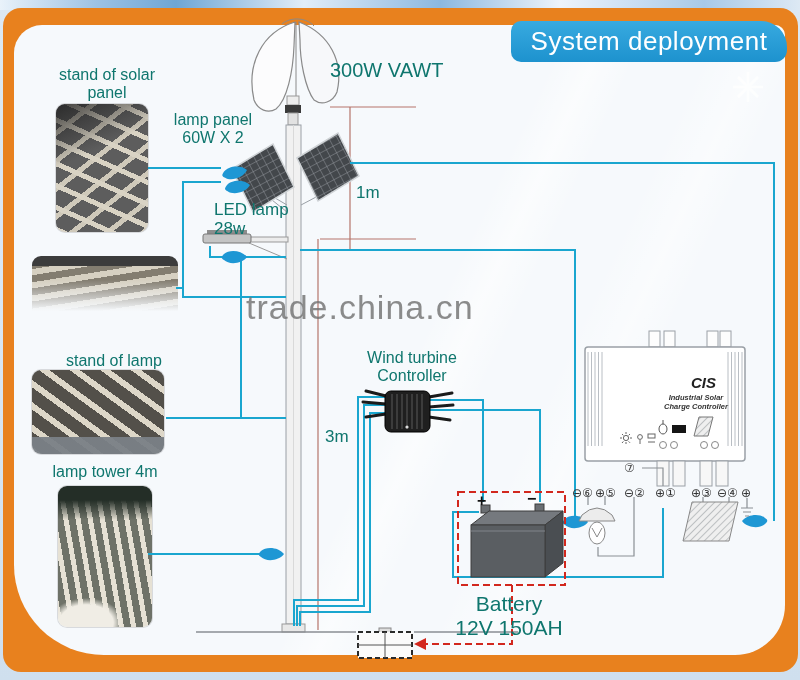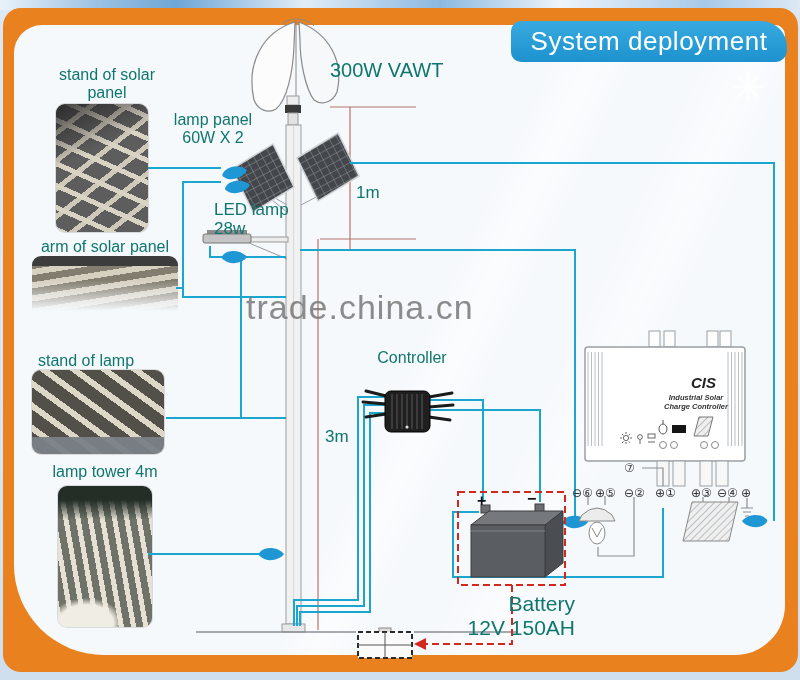--- a/index.html
+++ b/index.html
@@ -211,39 +211,39 @@
       <rect x="358" y="632" width="54" height="26" fill="#fbfbfb" stroke="#2a2a2a" stroke-width="2" stroke-dasharray="5 3"></rect>
       <path d="M358 645 H412 M385 632 V658" stroke="#555"></path>
     </g>
 
     <g id="snowflake" stroke="#ffffff" stroke-width="2.5" opacity="0.8">
       <path d="M748 72 V102 M733 87 H763 M738 77 L758 97 M758 77 L738 97"></path>
     </g>
   </svg>
 
   <div class="lbl" style="left:50px;top:66px;width:114px;text-align:center;font-size:16px;">stand of solar panel</div>
-  <div class="lbl" style="left:26px;top:238px;width:158px;text-align:center;font-size:16px;">arm of solar panel</div>
-  <div class="lbl" style="left:38px;top:352px;width:124px;text-align:left;font-size:16px;">stand of lamp</div>
+  <div class="lbl" style="left:38px;top:352px;width:124px;text-align:right;font-size:16px;">stand of lamp</div>
   <div class="lbl" style="left:38px;top:463px;width:134px;text-align:center;font-size:16px;">lamp tower 4m</div>
 
   <div class="lbl" style="left:152px;top:111px;width:122px;text-align:center;font-size:16px;">
     <div>lamp panel</div>
     <div>60W X 2</div>
   </div>
   <div class="lbl" style="left:186px;top:200px;font-size:17px;margin-left:28px;">
     <div>LED lamp</div>
     <div>28w</div>
   </div>
   <div class="lbl" style="left:330px;top:59px;font-size:20px;">300W VAWT</div>
   <div class="lbl" style="left:356px;top:183px;font-size:17px;">1m</div>
   <div class="lbl" style="left:325px;top:427px;font-size:17px;">3m</div>
   <div class="lbl" style="left:350px;top:349px;width:124px;text-align:center;font-size:16px;">
+    <div>Wind turbine</div>
     <div>Controller</div>
   </div>
-  <div class="lbl" style="left:443px;top:592px;width:132px;text-align:right;font-size:21px;">
+  <div class="lbl" style="left:443px;top:592px;width:132px;text-align:center;font-size:21px;">
     <div>Battery</div>
     <div>12V 150AH</div>
   </div>
   <span class="batt-sign" style="left:477px;top:492px;">+</span>
   <span class="batt-sign" style="left:527px;top:490px;">−</span>
 
   <span id="cis-brand">CIS</span>
   <span class="cis-sub" style="top:393px;">Industrial Solar</span>
   <span class="cis-sub" style="top:402px;">Charge Controller</span>
   <span id="node7">⑦</span>

